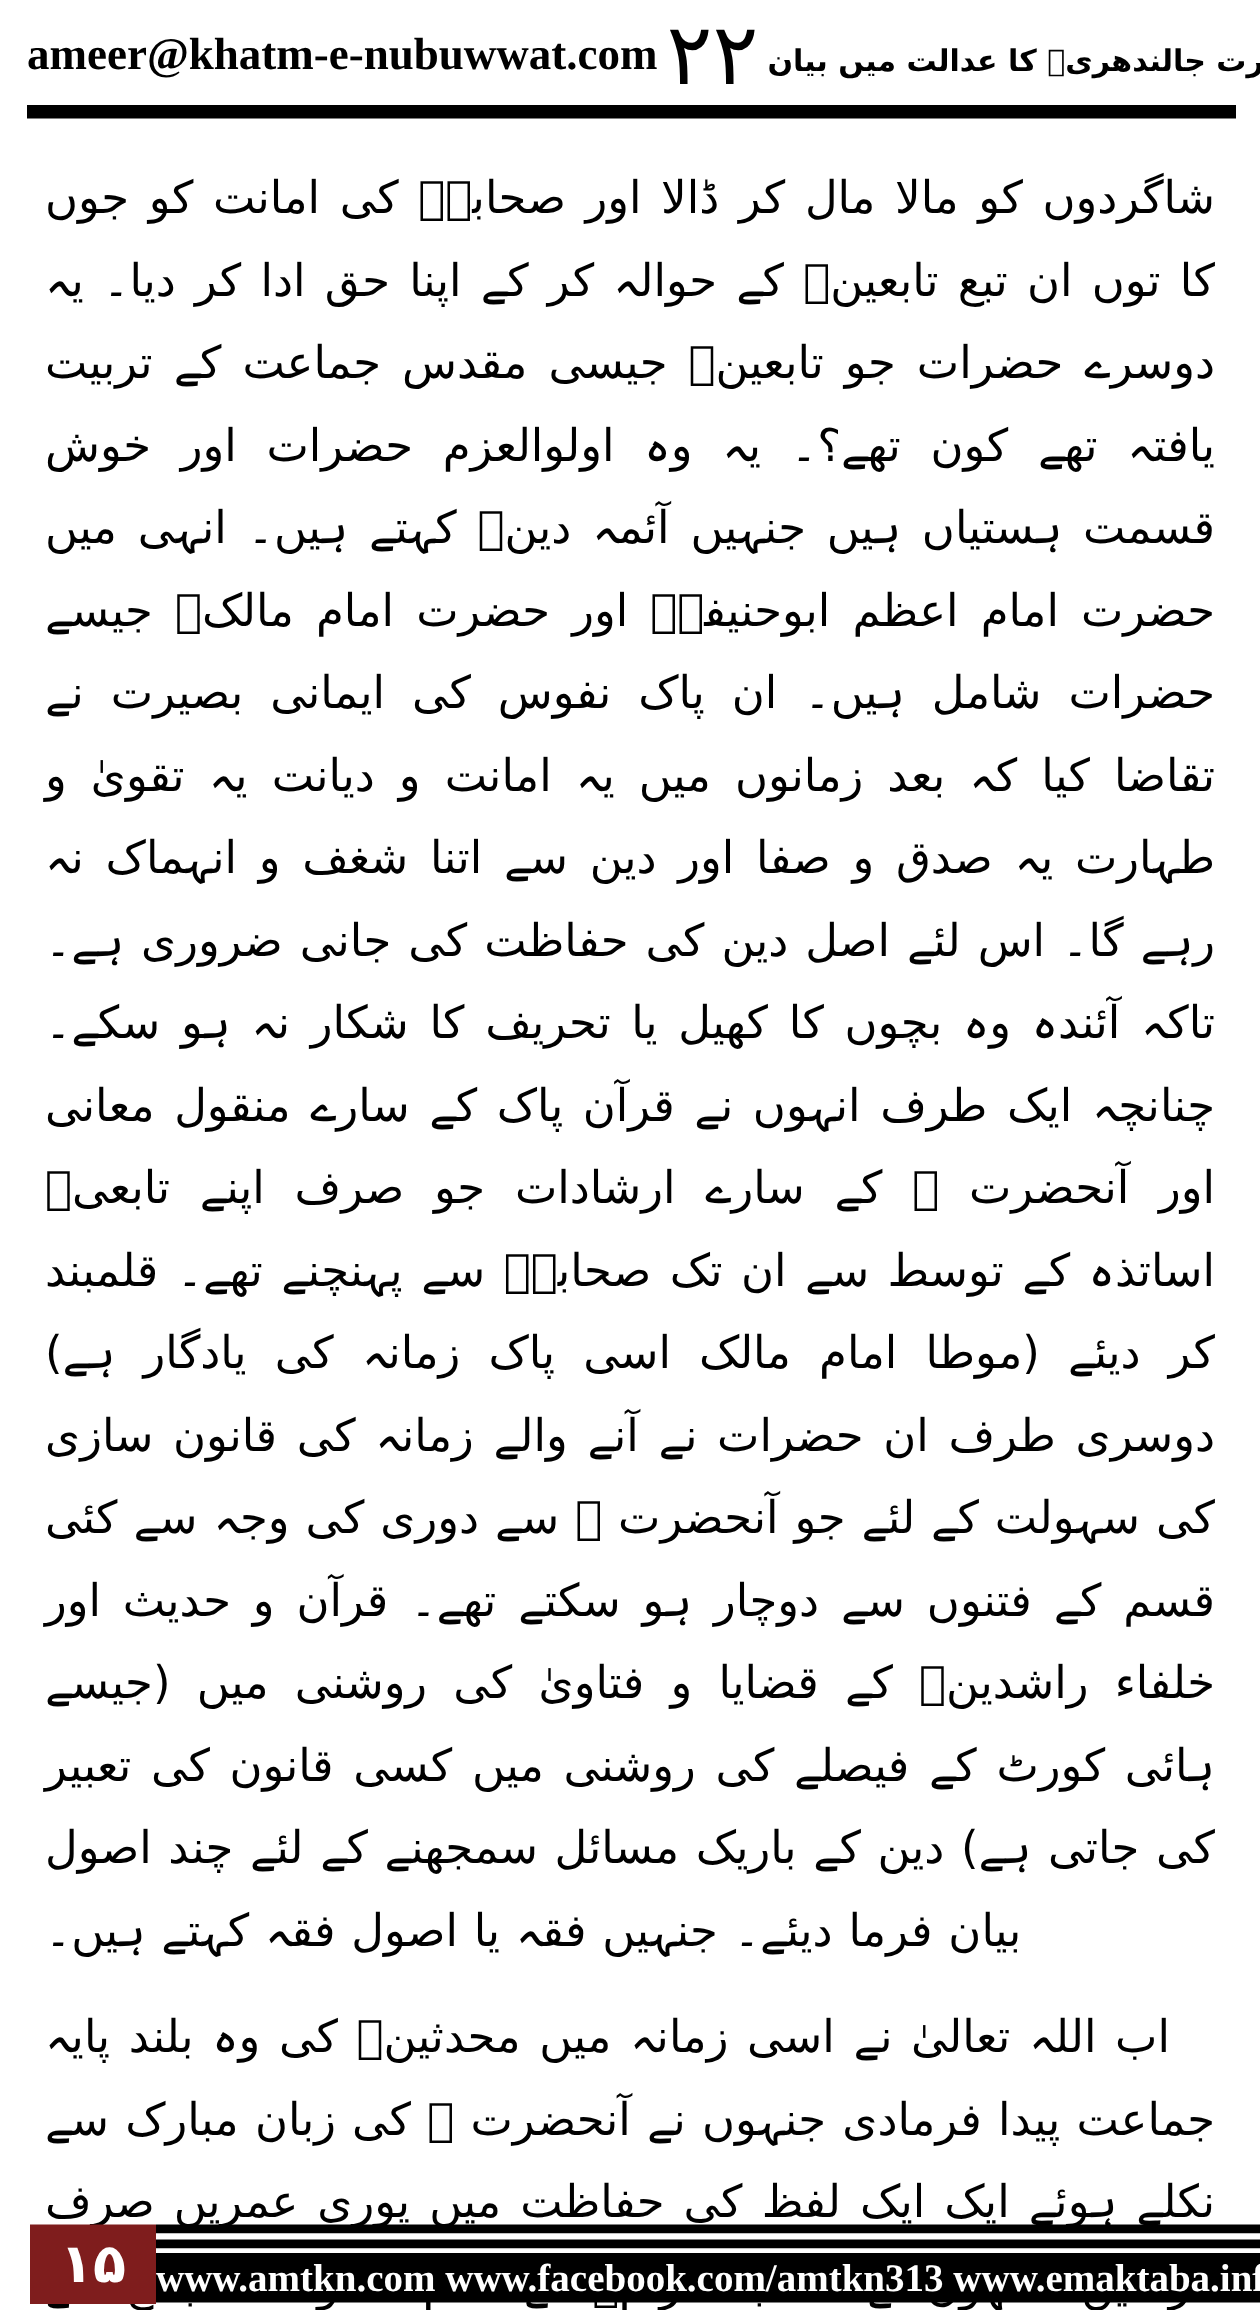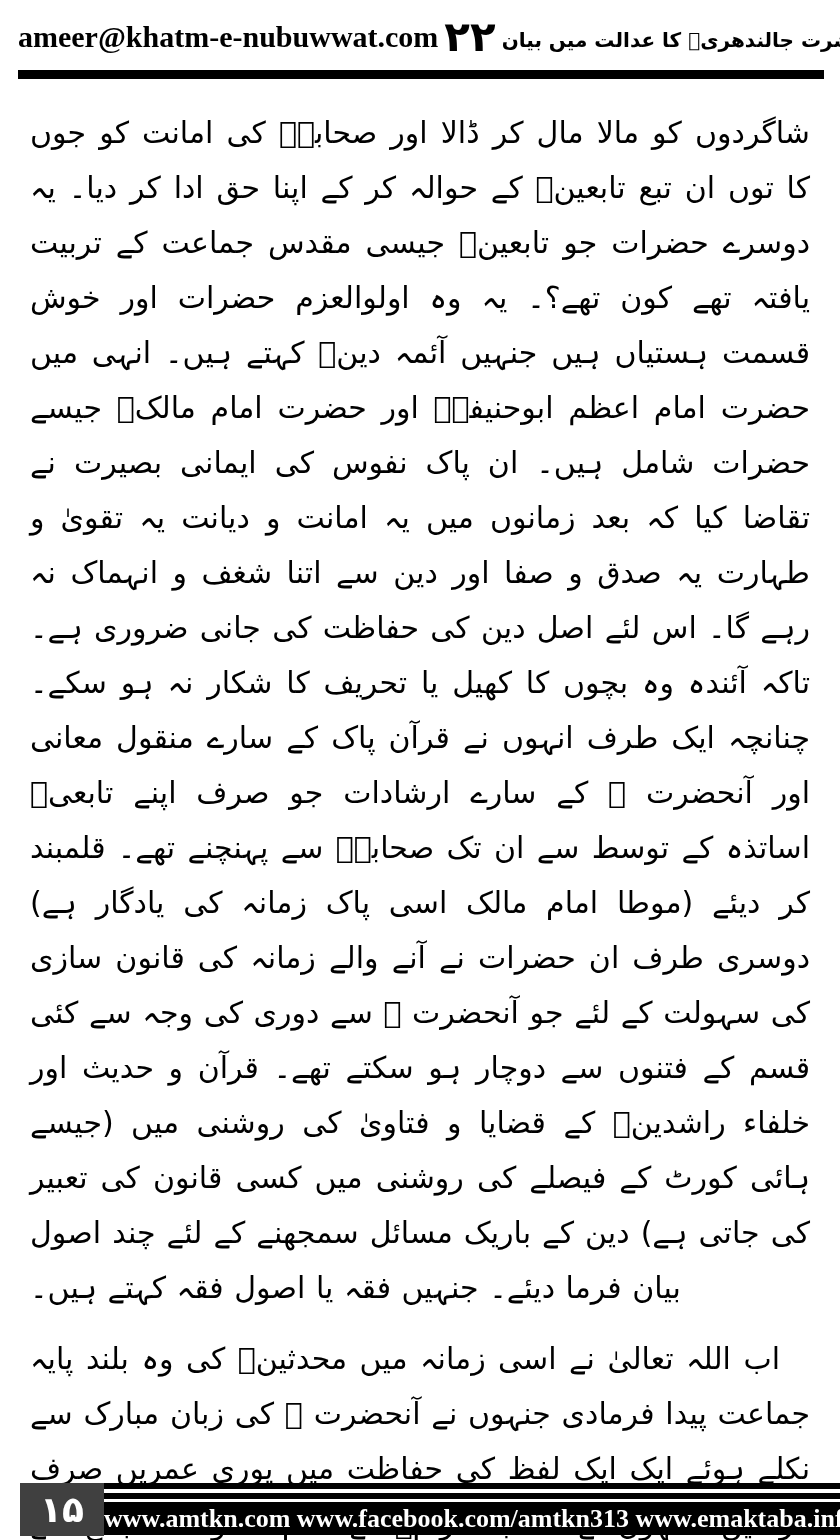--- a/index.html
+++ b/index.html
@@ -23,22 +23,22 @@
     height: 50px;
   }
   .header-email {
     font-family: "Liberation Serif", serif;
     font-weight: bold;
     font-size: 30px;
     white-space: nowrap;
     direction: ltr;
   }
   .header-pagenum {
-    font-size: 42px;
-    font-weight: bold;
+    font-size: 57px;
+    font-weight: normal;
     line-height: 1;
     padding: 0 6px;
   }
   .header-title {
     direction: rtl;
     font-size: 20px;
     font-weight: bold;
     white-space: nowrap;
     padding-top: 6px;
   }
@@ -66,21 +66,21 @@
     position: absolute;
     top: 1483px;
     left: 20px;
     right: 13px;
     display: flex;
     align-items: stretch;
   }
   .footer-pagebox {
     width: 84px;
     height: 53px;
-    background: #404040;
+    background: #7f1d1d;
     color: #fff;
     display: flex;
     align-items: center;
     justify-content: center;
     font-size: 36px;
     font-weight: bold;
     flex: 0 0 auto;
   }
   .footer-banner-col { flex: 1 1 auto; }
   .footer-stripe { height: 6px; background: #000; }

